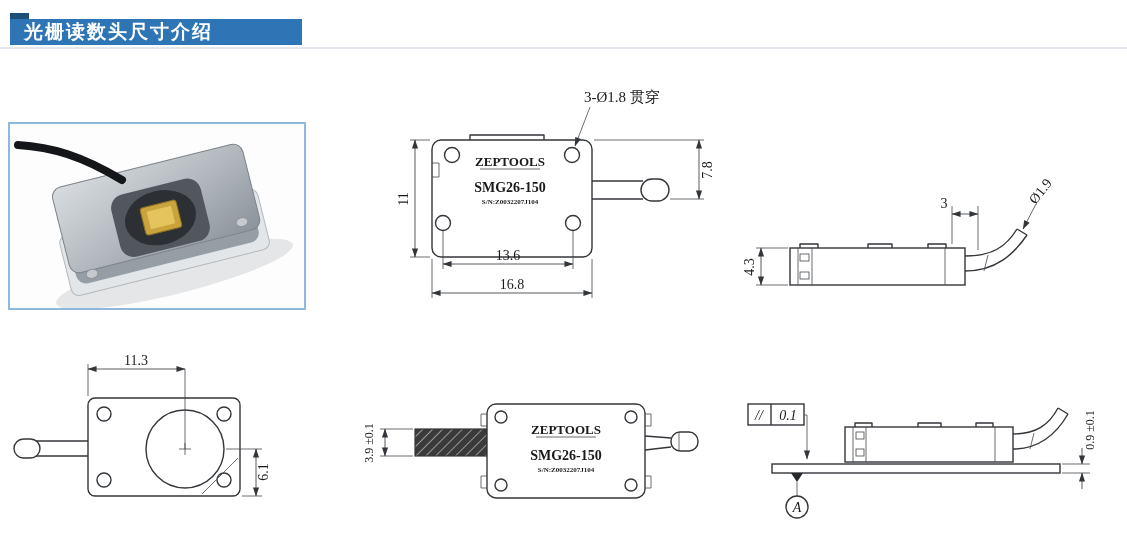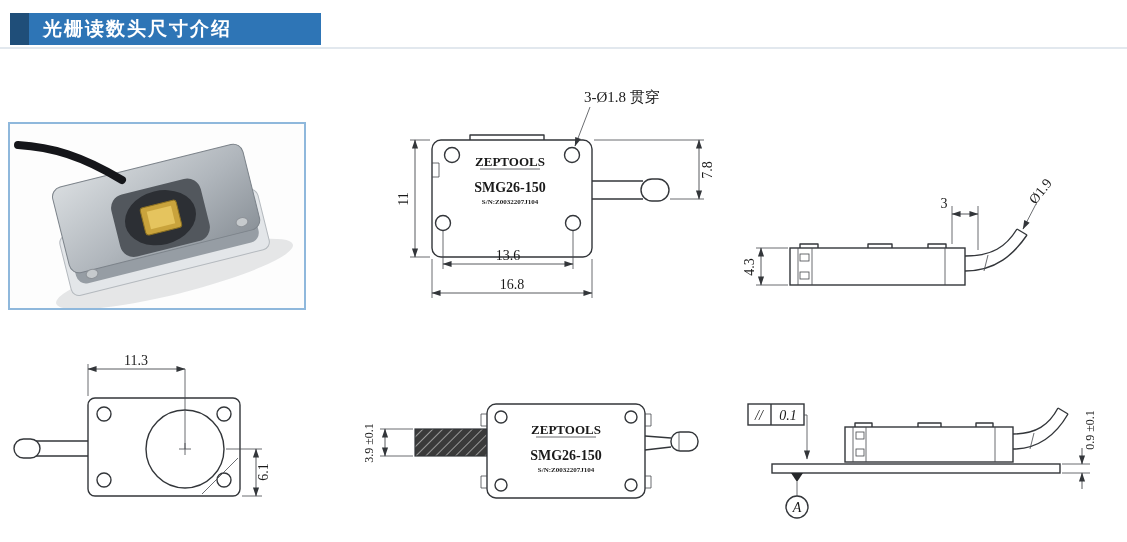--- a/index.html
+++ b/index.html
@@ -1,20 +1,20 @@
 <!DOCTYPE html>
 <html><head>
 <meta charset="utf-8">
 <style>
   * { margin:0; padding:0; box-sizing:border-box; }
   html,body { width:1127px; height:542px; }
   body { font-family:"Liberation Sans","DejaVu Sans",sans-serif; background:#ffffff; }
   .page { position:relative; width:1127px; height:542px; background:#fff; overflow:hidden; }
 
-  .header { position:absolute; left:10px; top:13px; height:32px; display:flex; }
+  .header { position:absolute; left:10px; top:13px; height:32px; display:flex;flex-direction:column; }
   .header-accent { width:19px; height:32px; background:#1f4e79; }
   .header-banner { width:292px; height:32px; background:#2e75b6; display:flex; align-items:center; padding-left:14px; }
   .header-title { color:#fff; font-size:19px; font-weight:bold; letter-spacing:2px; }
 
   .divider { position:absolute; left:0; top:47px; width:1127px; height:2px; background:#e2e8ee; }
 
   .photo-box { position:absolute; left:8px; top:122px; width:298px; height:188px;
                border:2px solid #8fb8dc; background:#fdfdfd; }
   .photo-box svg { display:block; width:100%; height:100%; }
 

